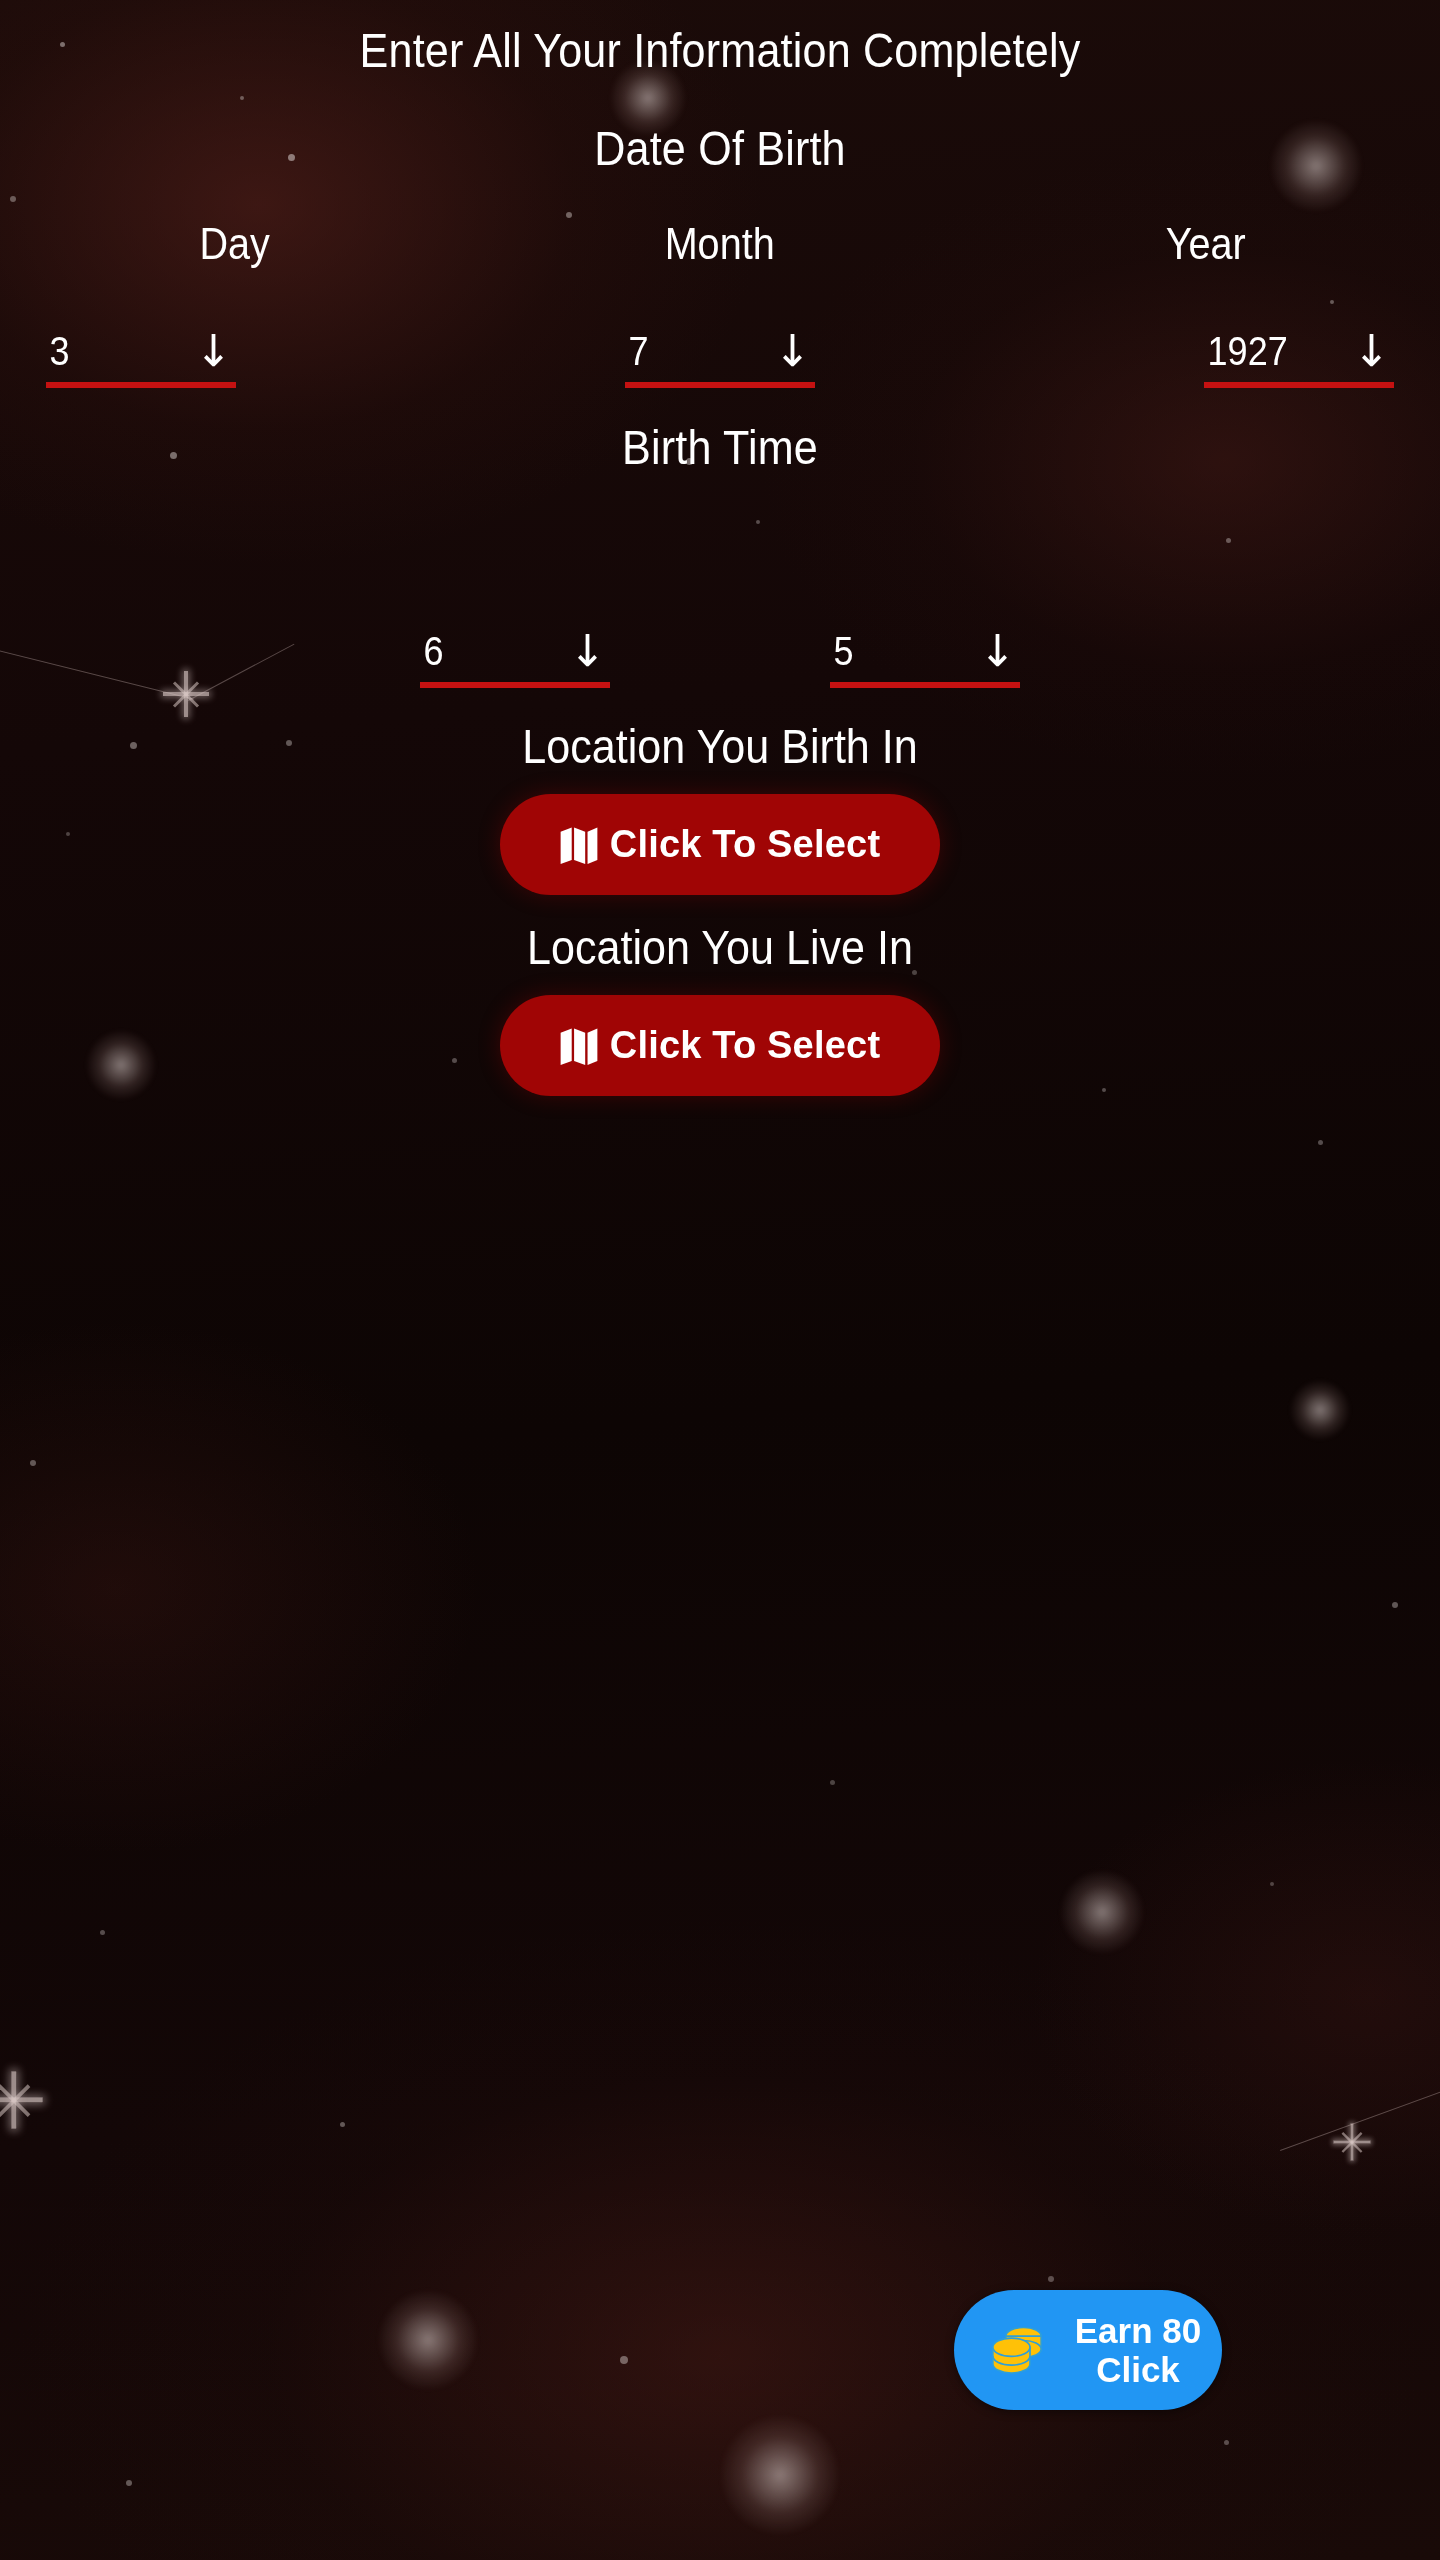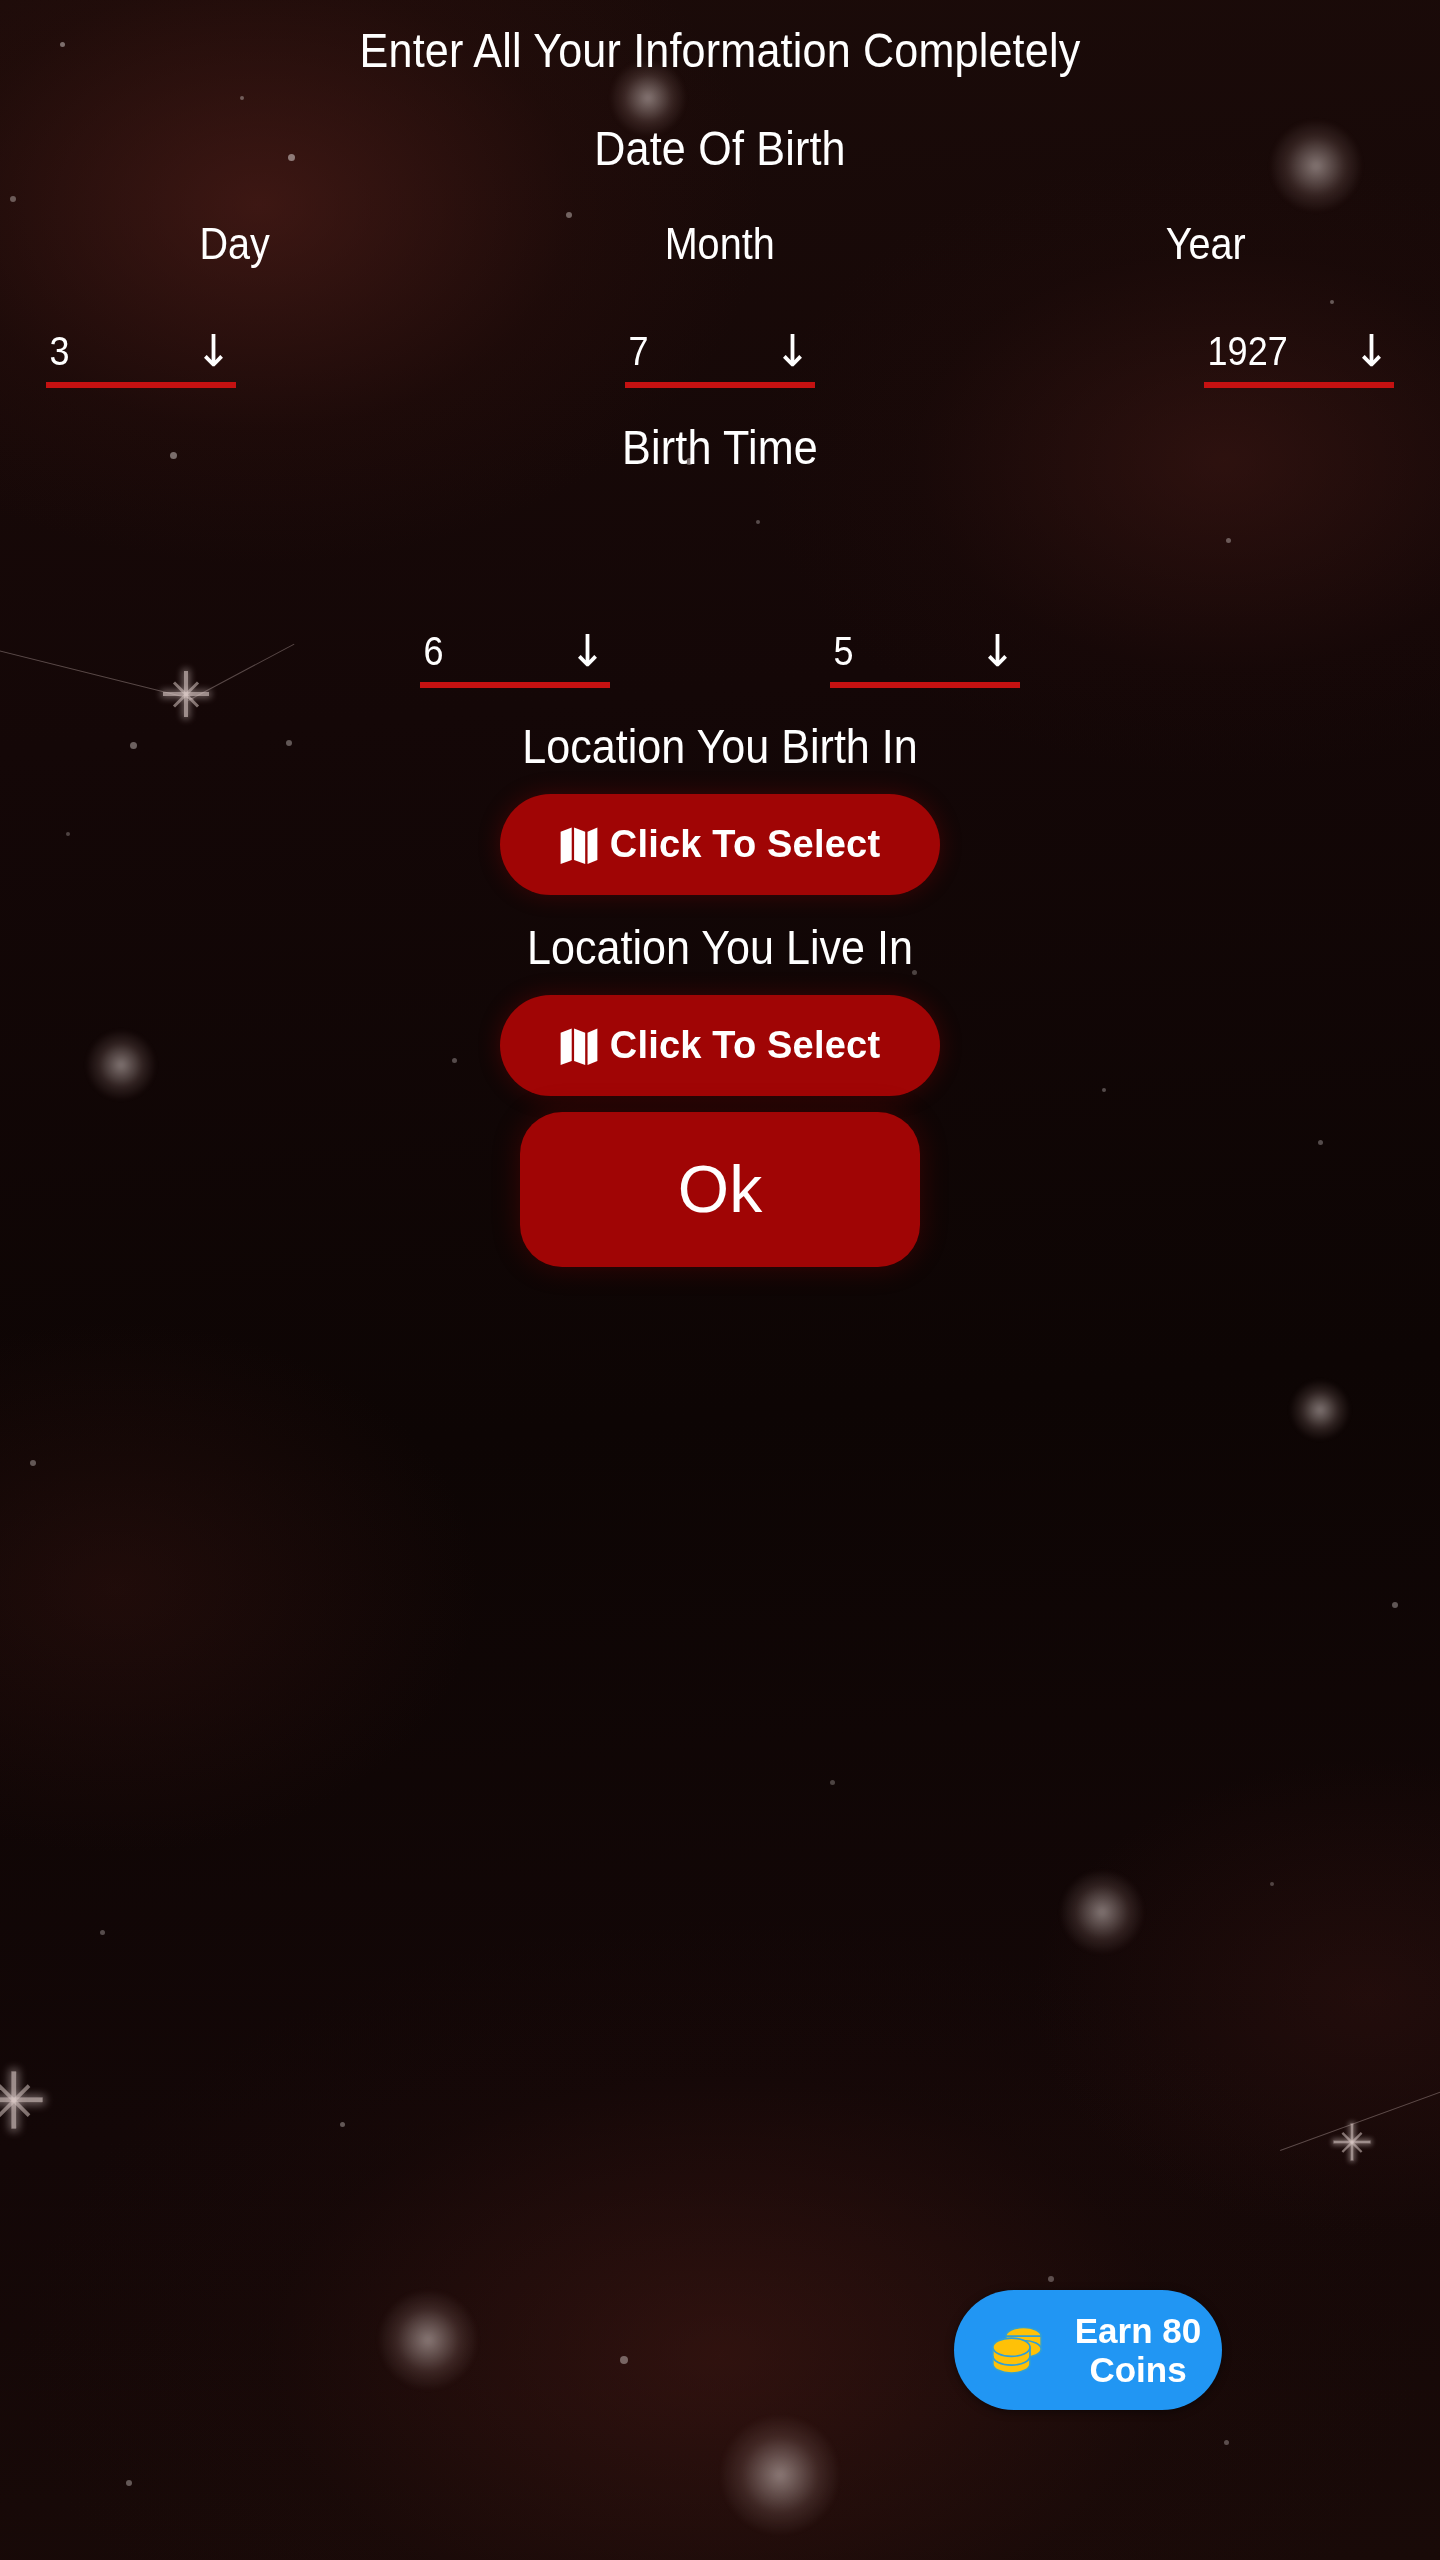--- a/index.html
+++ b/index.html
@@ -419,31 +419,30 @@
 
     <button class="select-btn btn-live-loc">
       <svg class="map-icon" viewBox="0 0 24 26" aria-hidden="true">
         <path d="M0.4 4.6 L7.4 2.0 L7.4 22.4 L0.4 25.0 Z" fill="#ffffff"></path>
         <path d="M8.9 2.0 L15.9 4.6 L15.9 25.0 L8.9 22.4 Z" fill="#ffffff"></path>
         <path d="M17.4 4.6 L23.6 2.0 L23.6 22.4 L17.4 25.0 Z" fill="#ffffff"></path>
       </svg>
       <span class="btn-text">Click To Select</span>
     </button>
 
-    <button class="ok-btn">Ok</button>
 
     <div class="coins-badge">
       <svg class="coins-icon" viewBox="0 0 30 28" aria-hidden="true">
         <ellipse cx="18.5" cy="6.5" rx="9.5" ry="4.6" fill="#ffc107" stroke="#2f9fd8" stroke-width="0.9"></ellipse>
         <path d="M9 6.5 L9 13.5 A9.5 4.6 0 0 0 28 13.5 L28 6.5 Z" fill="#ffc107" stroke="#2f9fd8" stroke-width="0.9"></path>
         <ellipse cx="18.5" cy="13.5" rx="9.5" ry="4.6" fill="#ffc107" stroke="#2f9fd8" stroke-width="0.9"></ellipse>
         <path d="M2 12.5 L2 21.5 A10 4.9 0 0 0 22 21.5 L22 12.5 Z" fill="#ffc107" stroke="#2f9fd8" stroke-width="0.9"></path>
         <ellipse cx="12" cy="12.5" rx="10" ry="4.9" fill="#ffc107" stroke="#2f9fd8" stroke-width="0.9"></ellipse>
         <path d="M2 17.2 A10 4.9 0 0 0 22 17.2" fill="none" stroke="#2f9fd8" stroke-width="0.9"></path>
       </svg>
       <div class="coins-text">
         <span>Earn 80</span><br>
-        <span>Coins</span>
+        <span>Click</span>
       </div>
     </div>
 
   </div>
 </div>
 
 </body></html>

